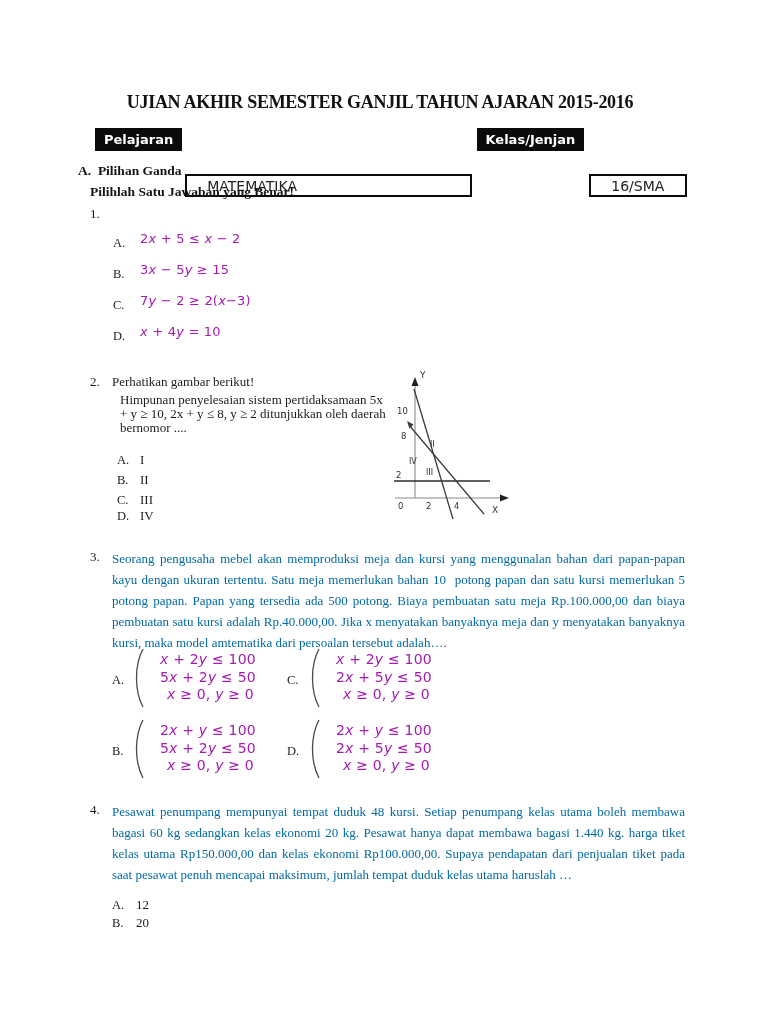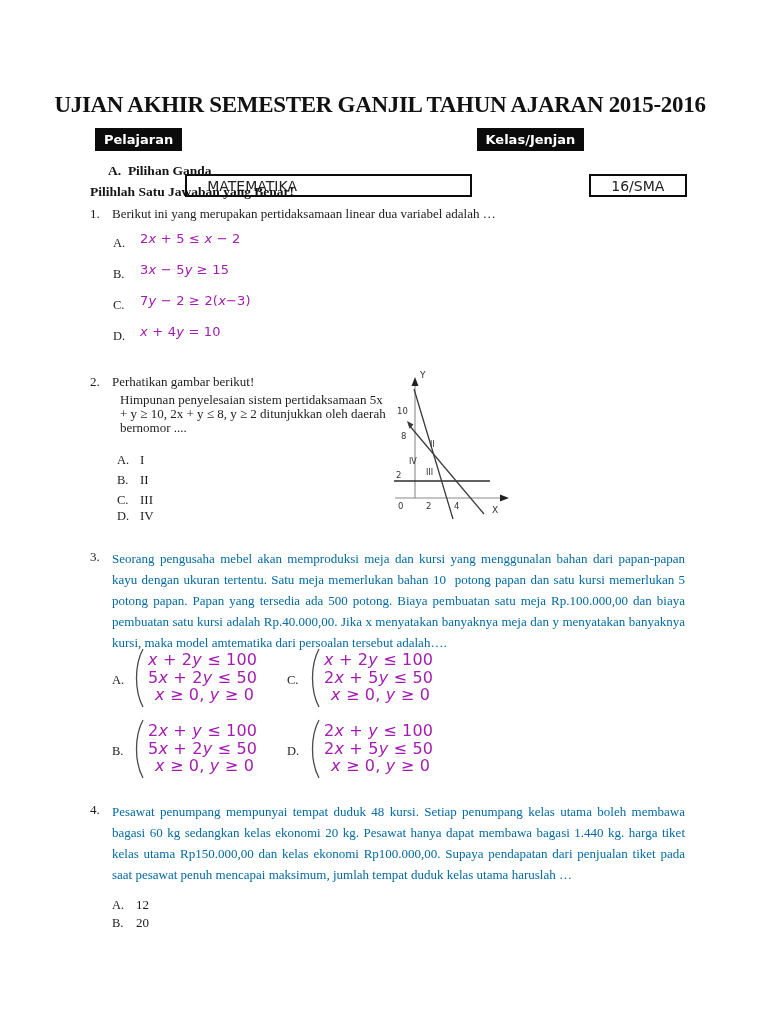--- a/index.html
+++ b/index.html
@@ -10,21 +10,21 @@
     background: #ffffff;
     font-family: "Liberation Serif", serif;
     color: #1c1c1c;
     overflow: hidden;
   }
   .abs { position: absolute; }
 
   .title {
     position: absolute; top: 92px; left: 0; width: 760px;
     text-align: center;
-    font-weight: bold; font-size: 23px; letter-spacing: -0.3px;
+    font-weight: bold; font-size: 18px; letter-spacing: -0.3px;
     color: #111;
   }
 
   .header-row {
     position: absolute; top: 128px; left: 95px; width: 592px; height: 29px;
     display: flex; align-items: stretch;
     font-family: "DejaVu Sans", sans-serif;
   }
   .hbox { display: flex; align-items: center; height: 23px; }
   .hbox.black {
@@ -54,21 +54,21 @@
 
   .q1opt { position: absolute; left: 113px; }
   .q1opt .optletter { display: inline-block; width: 27px; position: relative; top: 4px; }
 
   .q2opt { position: absolute; left: 117px; font-size: 13px; }
   .q2opt .optletter { display: inline-block; width: 23px; }
 
   .sysblock { position: absolute; display: flex; }
   .sysblock .brace { flex: 0 0 auto; margin-top: -3px; }
   .syslines { margin-left: 3px; }
-  .syslines div { line-height: 17.5px; font-size: 16px; }
+  .syslines div { line-height: 17.5px; font-size: 14px; margin-left: 12px; }
   .syslines .sys3 { padding-left: 7px; }
 
   .q4opt { position: absolute; left: 112px; font-size: 13px; }
   .q4opt .optletter { display: inline-block; width: 24px; }
 
   svg text { font-family: "DejaVu Sans", sans-serif; fill: #333; }
 </style>
 </head>
 <body>
 
@@ -76,27 +76,26 @@
 
   <div class="title">UJIAN AKHIR SEMESTER GANJIL TAHUN AJARAN 2015-2016</div>
 
   <div class="header-row">
     <div class="hbox black">Pelajaran</div>
     <div class="hbox white subject">MATEMATIKA</div>
     <div class="hbox black klass">Kelas/Jenjan</div>
     <div class="hbox white klassval">16/SMA</div>
   </div>
 
-  <div class="abs bold13" style="left:108px; top:163px;">
+  <div class="abs bold13" style="left:78px; top:163px;">
     <span>A.</span>&nbsp;&nbsp;<span>Pilihan Ganda</span>
   </div>
   <div class="abs bold13" style="left:90px; top:184px;">Pilihlah Satu Jawaban yang Benar!</div>
 
   <div class="abs qnum" style="left:90px;  top:206px;">1.</div>
-  <div class="abs qtext" style="left:112px; top:206px;">Berikut ini yang merupakan pertidaksamaan linear dua variabel adalah …</div>
 
   <div class="q1opt" style="top:229px;">
     <span class="optletter">A.</span><span class="math">2<i>x</i> + 5 ≤ <i>x</i> − 2</span>
   </div>
   <div class="q1opt" style="top:260px;">
     <span class="optletter">B.</span><span class="math">3<i>x</i> − 5<i>y</i> ≥ 15</span>
   </div>
   <div class="q1opt" style="top:291px;">
     <span class="optletter">C.</span><span class="math">7<i>y</i> − 2 ≥ 2(<i>x</i>−3)</span>
   </div>

